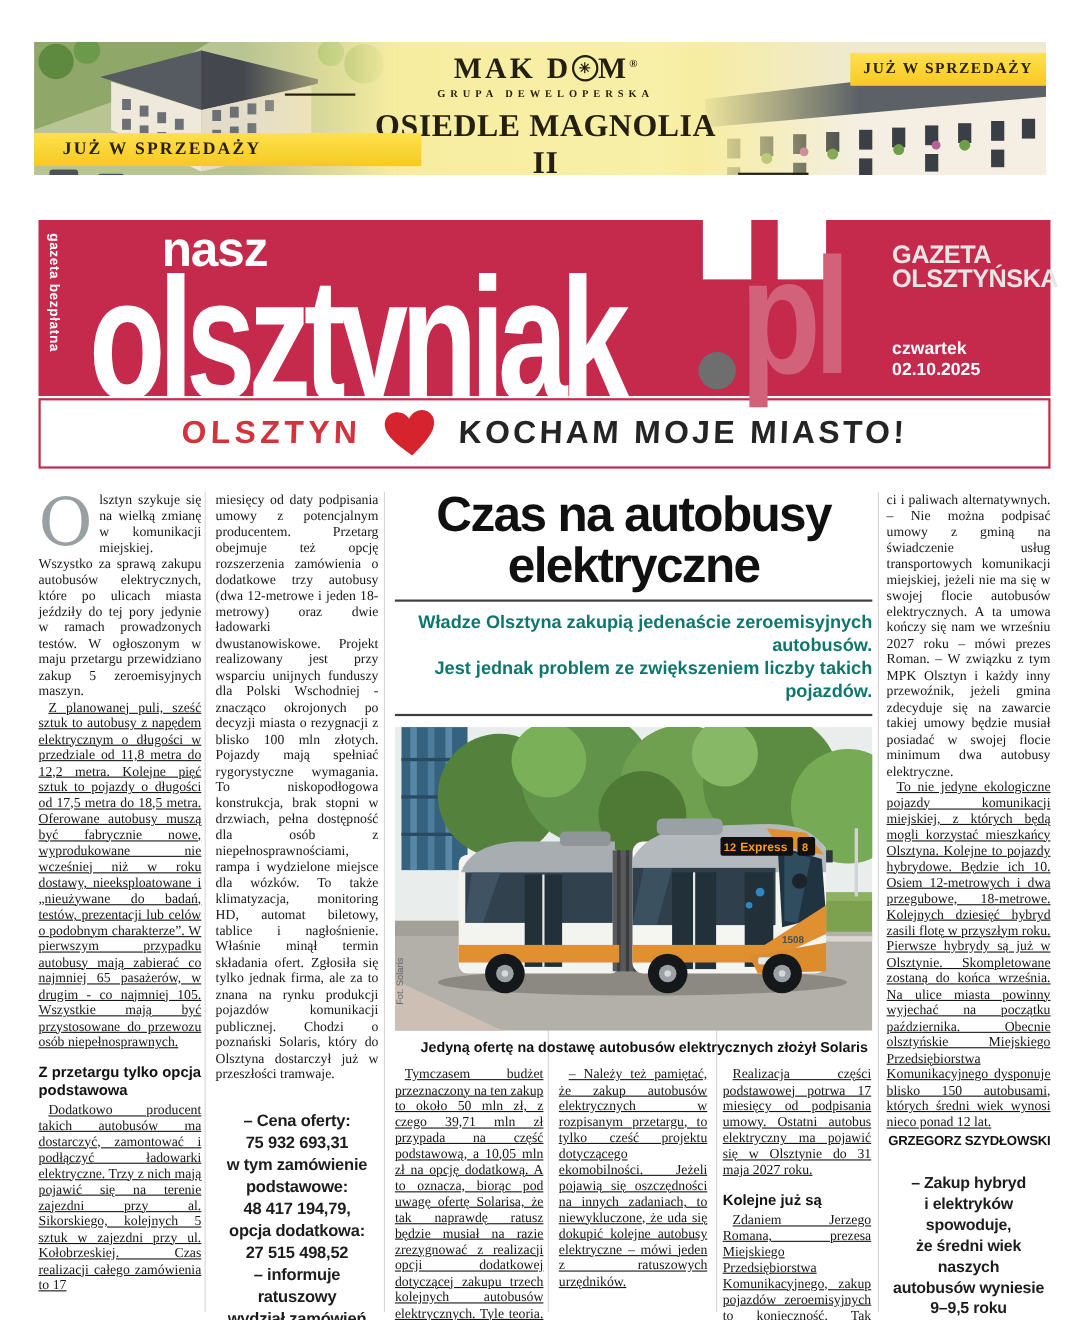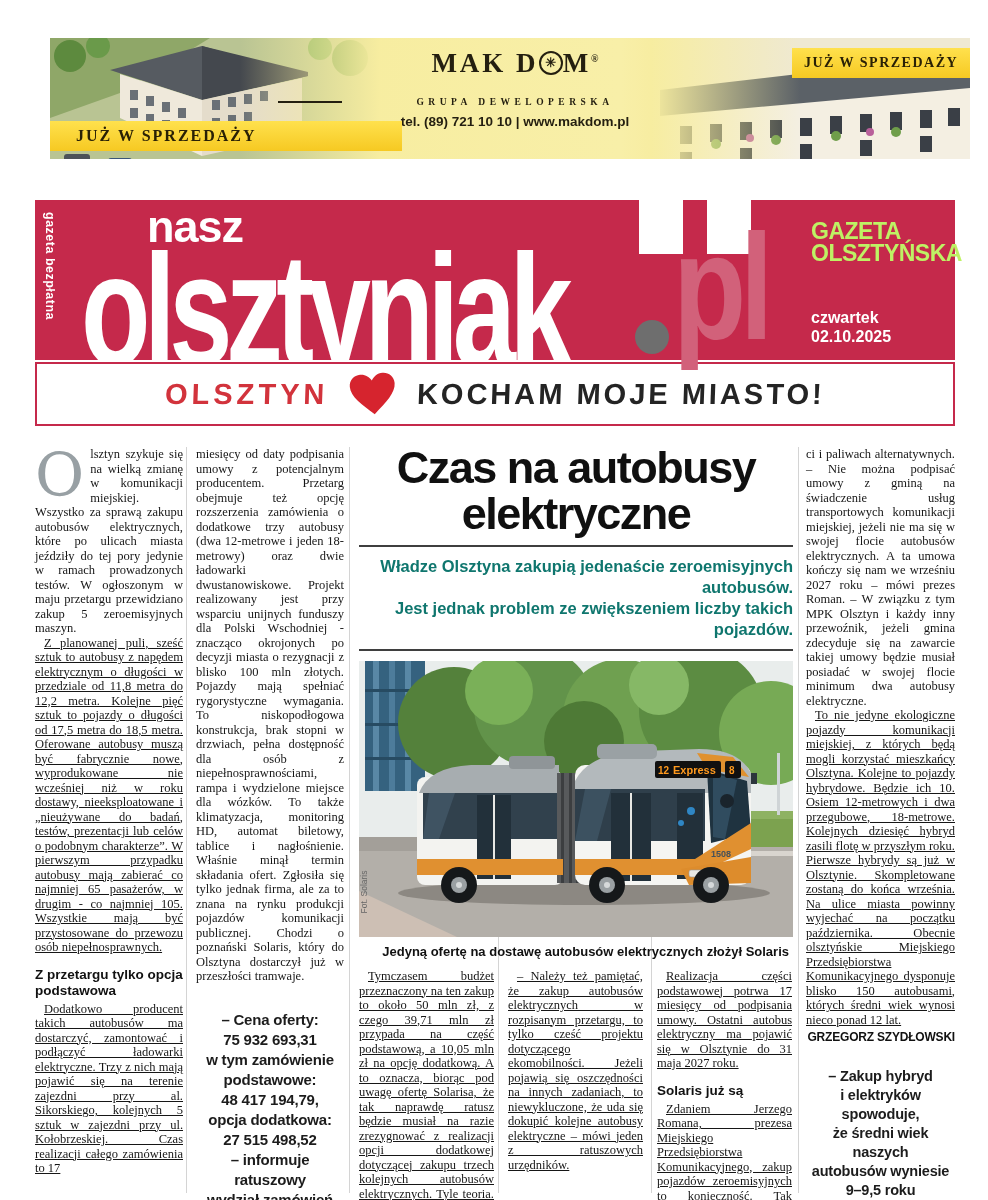--- a/index.html
+++ b/index.html
@@ -1,28 +1,28 @@
 <!DOCTYPE html>
 <html><head>
 <meta charset="utf-8">
 <style>
   html,body{margin:0;padding:0;background:#ffffff;}
   .page{position:relative;width:988px;height:1200px;background:#fff;overflow:hidden;
         font-family:"Liberation Sans","DejaVu Sans",sans-serif;}
 
   
-  .banner{position:absolute;left:50px;top:38px;width:920px;height:121px;overflow:hidden;}
+  .banner{position:absolute;left:31px;top:38px;width:920px;height:121px;overflow:hidden;}
   .banner svg{position:absolute;inset:0;}
   .ad-center{position:absolute;left:300px;top:6px;width:330px;text-align:center;color:#241f10;}
   .ad-brand{font:700 27px/30px "Liberation Serif","DejaVu Serif",serif;letter-spacing:3px;}
   .ad-reg{font-size:10px;vertical-align:10px;letter-spacing:0;}
   .rosette{display:inline-block;width:20px;height:20px;border:2px solid #241f10;border-radius:50%;
            vertical-align:-3px;position:relative;}
   .rosette::after{content:"✳";position:absolute;left:0;right:0;top:1px;font-size:13px;line-height:18px;letter-spacing:0;}
-  .ad-sub{font:700 9.5px/12px "Liberation Serif","DejaVu Serif",serif;letter-spacing:4.5px;margin-top:18px;position:relative;}
+  .ad-sub{font:700 9.5px/12px "Liberation Serif","DejaVu Serif",serif;letter-spacing:4.5px;margin-top:3px;position:relative;}
   .ad-sub::before{content:"";position:absolute;left:-72px;top:5px;width:64px;height:2px;background:#241f10;}
   .ad-title{font:700 29px/33px "Liberation Serif","DejaVu Serif",serif;letter-spacing:.5px;margin-top:7px;position:relative;}
   .ad-title::after{content:"";position:absolute;right:-74px;bottom:6px;width:64px;height:2px;background:#241f10;}
   .ad-tel{font:700 13.5px/16px "Liberation Sans",sans-serif;margin-top:6px;position:relative;}
   .ad-tel::before{content:"";position:absolute;left:-58px;top:7px;width:50px;height:2px;background:#241f10;}
   .badge{position:absolute;background:linear-gradient(180deg,#ffe14d,#f6c922);color:#2a2105;
          font:700 16px/30px "Liberation Serif","DejaVu Serif",serif;letter-spacing:2px;height:30px;}
   .badge-left{left:0;bottom:8px;width:352px;padding-left:26px;box-sizing:border-box;}
   .badge-right{right:0;top:10px;width:178px;text-align:center;font-size:14px;letter-spacing:1.5px;}
   .corner-code{position:absolute;right:33px;top:204px;font:8px "Liberation Sans",sans-serif;color:#555;}
@@ -35,21 +35,21 @@
           color:#fff;letter-spacing:-1px;text-align:right;}
   .m-title{position:absolute;left:46px;top:30px;font:800 158px/1 "Liberation Sans",sans-serif;
            color:#fff;letter-spacing:-9px;transform:scaleX(.72);transform-origin:left top;white-space:nowrap;}
   .m-pillar{position:absolute;top:0;width:44px;height:54px;background:#fff;}
   .m-pillar.p1{left:604px;} .m-pillar.p2{left:672px;}
   .m-dot{position:absolute;left:600px;top:120px;width:34px;height:34px;border-radius:50%;
          background:#6e6e6e;z-index:5;}
   .m-pl{position:absolute;left:638px;top:12px;font:800 150px/1 "Liberation Sans",sans-serif;
         color:#d2617a;letter-spacing:-8px;transform:scaleX(.8);transform-origin:left top;z-index:4;}
   .m-brand{position:absolute;left:776px;top:20px;font:800 23px/22px "Liberation Sans",sans-serif;
-           color:#bef264;letter-spacing:-.5px;white-space:pre-line;}
+           color:#e5e5e5;letter-spacing:-.5px;white-space:pre-line;}
   .m-brand-dot{position:absolute;left:934px;top:44px;width:5px;height:8px;background:#fff;}
   .m-week{position:absolute;left:776px;top:108px;font:700 16px/19px "Liberation Sans",sans-serif;color:#fff;}
   .m-date{position:absolute;left:776px;top:127px;font:700 16px/19px "Liberation Sans",sans-serif;color:#fff;}
 
   
   .slogan{position:absolute;left:35px;top:362px;width:920px;height:64px;background:#fff;
           border:2px solid #c5294b;box-sizing:border-box;display:flex;align-items:center;
           justify-content:center;gap:20px;}
   .s-city{font:700 29px "Liberation Sans",sans-serif;color:#d2333c;letter-spacing:4px;transform:skewX(-2deg);}
   .s-heart{width:48px;height:44px;transform:rotate(-5deg);}
@@ -189,20 +189,21 @@
             <circle cx="846" cy="94" r="5"></circle>
         </g>
         <circle cx="700" cy="100" r="4" fill="#b8609a"></circle>
           <circle cx="820" cy="94" r="4" fill="#b8609a"></circle>
         <rect x="600" y="0" width="150" height="148" fill="url(#fadeR)"></rect>
       </g>
     </svg>
     <div class="ad-center">
       <div class="ad-brand"><span>MAK D</span><span class="rosette"></span><span>M</span><span class="ad-reg">®</span></div>
       <div class="ad-sub">GRUPA DEWELOPERSKA</div>
+      <div class="ad-title">OSIEDLE MAGNOLIA II</div>
       <div class="ad-tel">tel. (89) 721 10 10 | www.makdom.pl</div>
     </div>
     <div class="badge badge-left">JUŻ W SPRZEDAŻY</div>
     <div class="badge badge-right">JUŻ W SPRZEDAŻY</div>
   </div>
   <div class="corner-code">725ctbr-a-M</div>
 
   <div class="masthead">
     <div class="m-vert">gazeta bezpłatna</div>
     <div class="m-pillar p1"></div>
@@ -347,21 +348,21 @@
 
     <div class="mid-cols">
       <div class="mcol">
         <p class="bodytext indent">Tymczasem budżet przeznaczony na ten zakup to około 50 mln zł, z czego 39,71 mln zł przypada na część podstawową, a 10,05 mln zł na opcję dodatkową. A to oznacza, biorąc pod uwagę ofertę Solarisa, że tak naprawdę ratusz będzie musiał na razie zrezygnować z realizacji opcji dodatkowej dotyczącej zakupu trzech kolejnych autobusów elektrycznych. Tyle teoria. W praktyce ratusz zakłada zakup dodat-</p>
       </div>
       <div class="mcol">
         <p class="bodytext indent">– Należy też pamiętać, że zakup autobusów elektrycznych w rozpisanym przetargu, to tylko cześć projektu dotyczącego ekomobilności. Jeżeli pojawią się oszczędności na innych zadaniach, to niewykluczone, że uda się dokupić kolejne autobusy elektryczne – mówi jeden z ratuszowych urzędników.</p>
       </div>
       <div class="mcol">
         <p class="bodytext indent">Realizacja części podstawowej potrwa 17 miesięcy od podpisania umowy. Ostatni autobus elektryczny ma pojawić się w Olsztynie do 31 maja 2027 roku.</p>
-        <div class="subhead">Solaris już są</div>
+        <div class="subhead">Kolejne już są</div>
         <p class="bodytext indent">Zdaniem Jerzego Romana, prezesa Miejskiego Przedsiębiorstwa Komunikacyjnego, zakup pojazdów zeroemisyjnych to konieczność. Tak zakłada ustawa o elektromobilnoś-</p>
       </div>
     </div>
   </div>
 
   <div class="col" id="col6">
     <p class="bodytext">ci i paliwach alternatywnych. – Nie można podpisać umowy z gminą na świadczenie usług transportowych komunikacji miejskiej, jeżeli nie ma się w swojej flocie autobusów elektrycznych. A ta umowa kończy się nam we wrześniu 2027 roku – mówi prezes Roman. – W związku z tym MPK Olsztyn i każdy inny przewoźnik, jeżeli gmina zdecyduje się na zawarcie takiej umowy będzie musiał posiadać w swojej flocie minimum dwa autobusy elektryczne.</p>
     <p class="bodytext indent">To nie jedyne ekologiczne pojazdy komunikacji miejskiej, z których będą mogli korzystać mieszkańcy Olsztyna. Kolejne to pojazdy hybrydowe. Będzie ich 10. Osiem 12-metrowych i dwa przegubowe, 18-metrowe. Kolejnych dziesięć hybryd zasili flotę w przyszłym roku. Pierwsze hybrydy są już w Olsztynie. Skompletowane zostaną do końca września. Na ulice miasta powinny wyjechać na początku października. Obecnie olsztyńskie Miejskiego Przedsiębiorstwa Komunikacyjnego dysponuje blisko 150 autobusami, których średni wiek wynosi nieco ponad 12 lat.</p>
     <div class="byline">GRZEGORZ SZYDŁOWSKI</div>
     <div class="quote">– Zakup hybryd

